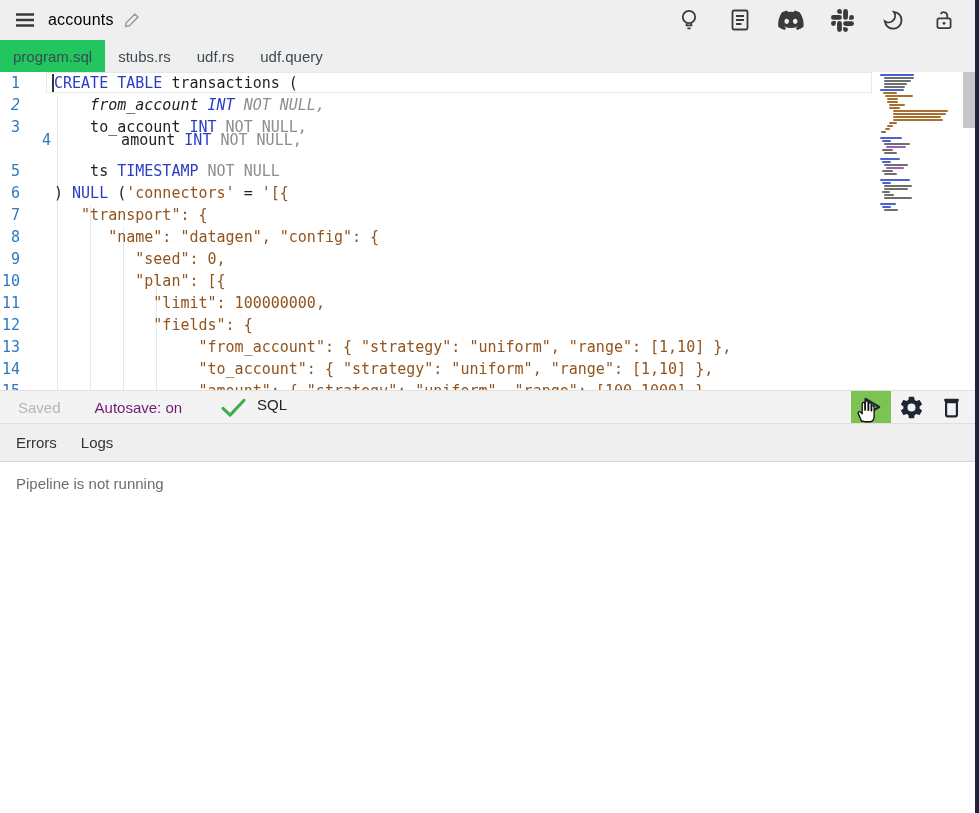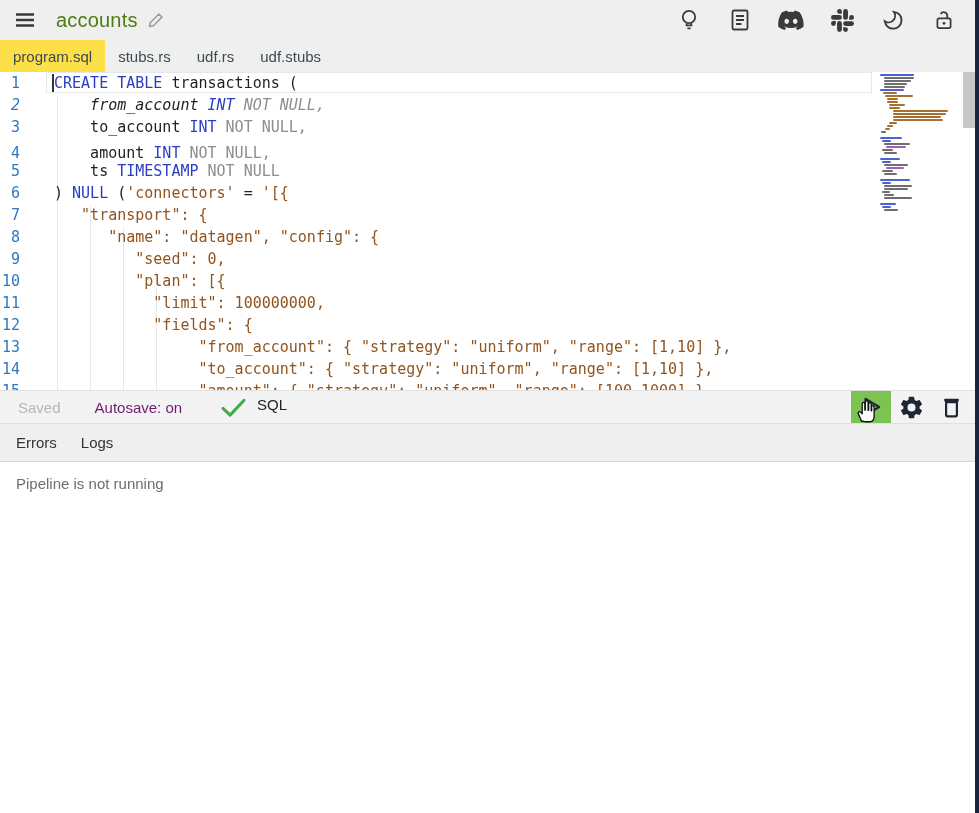--- a/index.html
+++ b/index.html
@@ -11,31 +11,31 @@
   html,body{background:#fff;}
   .app{position:relative; width:979px; height:813px; overflow:hidden;
        font-family:"Liberation Sans",sans-serif; background:#fff;}
 
   
   .topbar{position:absolute; left:0; top:0; width:979px; height:40px;
           background:var(--c-chrome); display:flex; align-items:center;}
   .icon-btn{background:transparent; border:none; cursor:pointer; display:flex;
             align-items:center; justify-content:center; padding:0;}
   .menu-btn{width:38px; height:38px; margin-left:6px;}
-  .pl-title{font-size:20px; color:#4d7c0f; margin-left:12px; letter-spacing:.2px;}
+  .pl-title{font-size:16px; color:#000000; margin-left:4px; letter-spacing:.2px;}
   .pencil{margin-left:9px;}
   .top-icons{margin-left:auto; margin-right:22px; display:flex; align-items:center; gap:25px;}
   .top-icons .icon-btn{width:26px; height:26px;}
 
   
   .filetabs{position:absolute; left:0; top:40px; width:979px; height:32px;
             background:var(--c-chrome); display:flex; align-items:stretch;}
   .ftab{padding:0 13px; display:flex; align-items:center; font-size:15px;
         color:#3c4a52; cursor:pointer;}
-  .ftab.active{background:#fde047;}
+  .ftab.active{background:#22c55e;}
 
   
   .editor{position:absolute; left:0; top:72px; width:979px; height:318px;
           background:#fff; overflow:hidden; cursor:text;}
   .code-line{position:absolute; left:0; right:0; height:22px; line-height:22px;
              font-family:"DejaVu Sans Mono",monospace; font-size:15px; white-space:pre;}
   .ln{display:inline-block; width:20px; margin-right:34px; text-align:right;
       color:var(--c-ln);}
   .tk-kw{color:var(--c-kw);} .tk-id{color:var(--c-id);}
   .tk-gr{color:var(--c-gr);} .tk-str{color:var(--c-str);}
@@ -141,35 +141,35 @@
     <div class="ftab active">
         <span>program.sql</span>
       </div>
     <div class="ftab">
         <span>stubs.rs</span>
       </div>
     <div class="ftab">
         <span>udf.rs</span>
       </div>
     <div class="ftab">
-        <span>udf.stubs</span>
+        <span>udf.query</span>
       </div>
   </div>
 
   <div class="editor">
     <div class="cur-line"></div>
     <div class="guide" style="left:57px; top:24px; height:294px;"></div>
     <div class="guide" style="left:90px; top:134px; height:184px;"></div>
     <div class="guide" style="left:123px; top:156px; height:162px;"></div>
     <div class="guide" style="left:156px; top:200px; height:118px;"></div>
     <div id="code-lines">
         <div class="code-line" style="top: 0px;"><span class="ln">1</span><span class="ct"><span class="tk-kw">CREATE TABLE</span><span class="tk-id"> transactions (</span></span></div>
         <div class="code-line" style="top: 22px; font-style: italic;"><span class="ln">2</span><span class="ct"><span class="tk-id">    from_account </span><span class="tk-kw">INT</span><span class="tk-gr"> NOT NULL,</span></span></div>
         <div class="code-line" style="top: 44px;"><span class="ln">3</span><span class="ct"><span class="tk-id">    to_account </span><span class="tk-kw">INT</span><span class="tk-gr"> NOT NULL,</span></span></div>
-        <div class="code-line" style="top: 70px;"><span class="ln">4</span><span class="ct"><span class="tk-id">    amount </span><span class="tk-kw">INT</span><span class="tk-gr"> NOT NULL,</span></span></div>
+        <div class="code-line" style="top: 57px; padding-left: 31px;"><span class="ln">4</span><span class="ct"><span class="tk-id">    amount </span><span class="tk-kw">INT</span><span class="tk-gr"> NOT NULL,</span></span></div>
         <div class="code-line" style="top: 88px;"><span class="ln">5</span><span class="ct"><span class="tk-id">    ts </span><span class="tk-kw">TIMESTAMP</span><span class="tk-gr"> NOT NULL</span></span></div>
         <div class="code-line" style="top: 110px;"><span class="ln">6</span><span class="ct"><span class="tk-id">) </span><span class="tk-kw">NULL</span><span class="tk-id"> (</span><span class="tk-str">'connectors'</span><span class="tk-id"> = </span><span class="tk-str">'[{</span></span></div>
         <div class="code-line" style="top: 132px;"><span class="ln">7</span><span class="ct"><span class="tk-str">   "transport": {</span></span></div>
         <div class="code-line" style="top: 154px;"><span class="ln">8</span><span class="ct"><span class="tk-str">      "name": "datagen", "config": {</span></span></div>
         <div class="code-line" style="top: 176px;"><span class="ln">9</span><span class="ct"><span class="tk-str">         "seed": 0,</span></span></div>
         <div class="code-line" style="top: 198px;"><span class="ln">10</span><span class="ct"><span class="tk-str">         "plan": [{</span></span></div>
         <div class="code-line" style="top: 220px;"><span class="ln">11</span><span class="ct"><span class="tk-str">           "limit": 100000000,</span></span></div>
         <div class="code-line" style="top: 242px;"><span class="ln">12</span><span class="ct"><span class="tk-str">           "fields": {</span></span></div>
         <div class="code-line" style="top: 264px;"><span class="ln">13</span><span class="ct"><span class="tk-str">                "from_account": { "strategy": "uniform", "range": [1,10] },</span></span></div>
         <div class="code-line" style="top: 286px;"><span class="ln">14</span><span class="ct"><span class="tk-str">                "to_account": { "strategy": "uniform", "range": [1,10] },</span></span></div>

